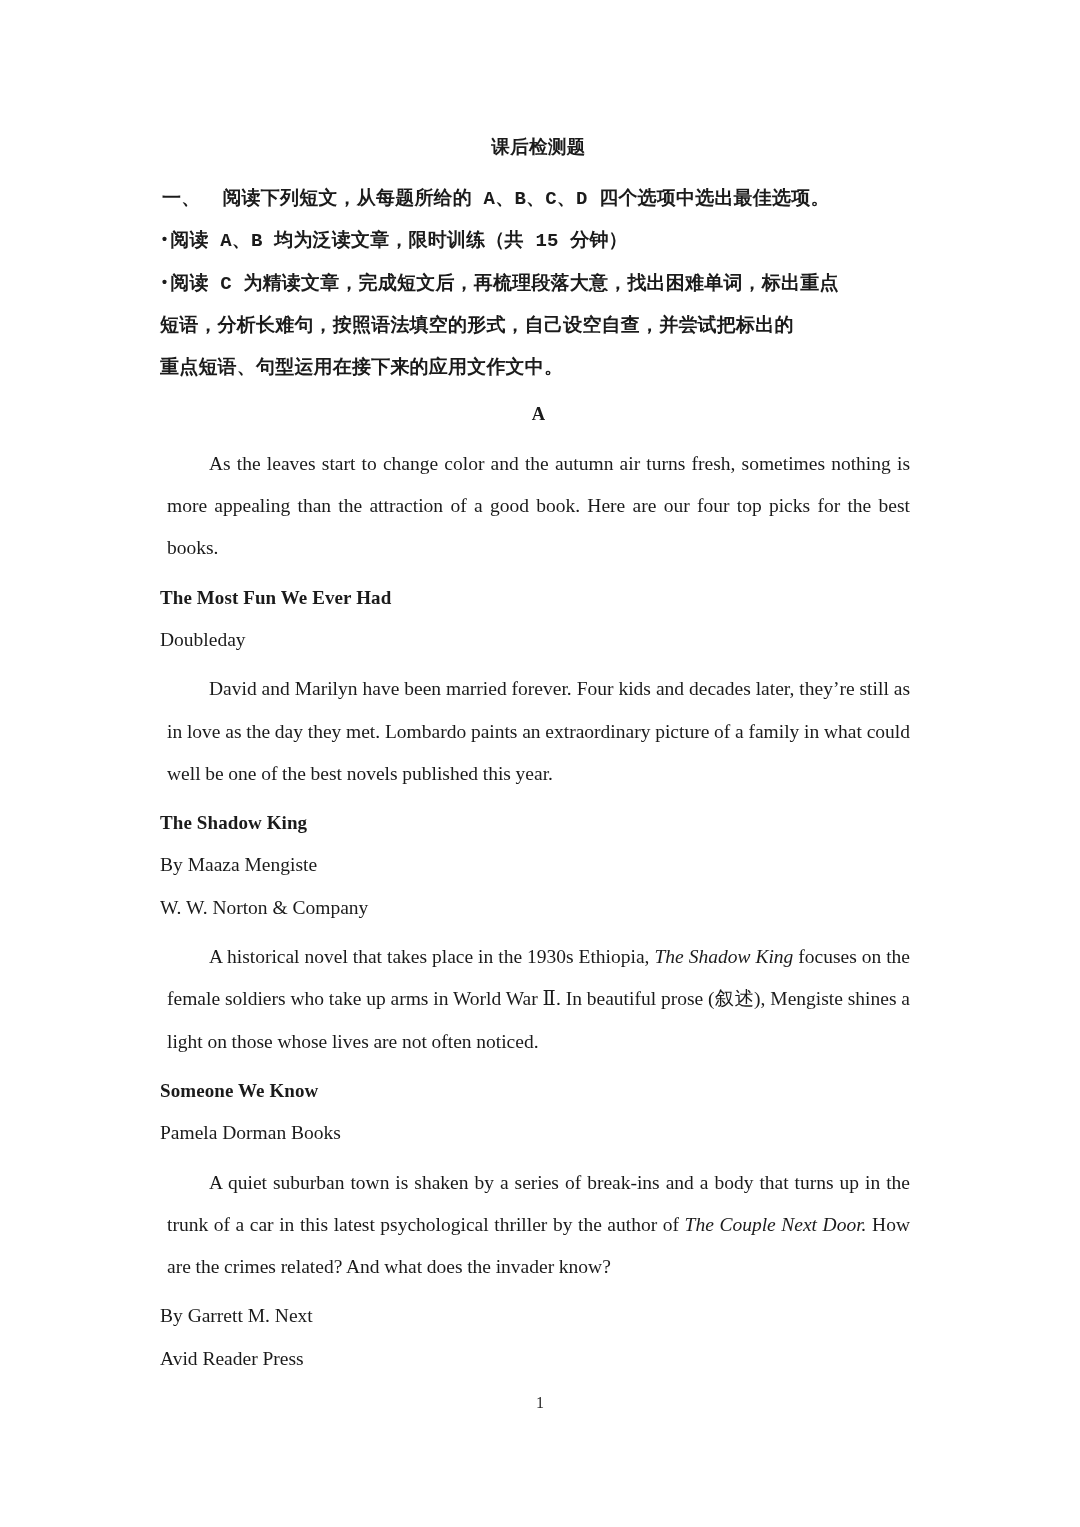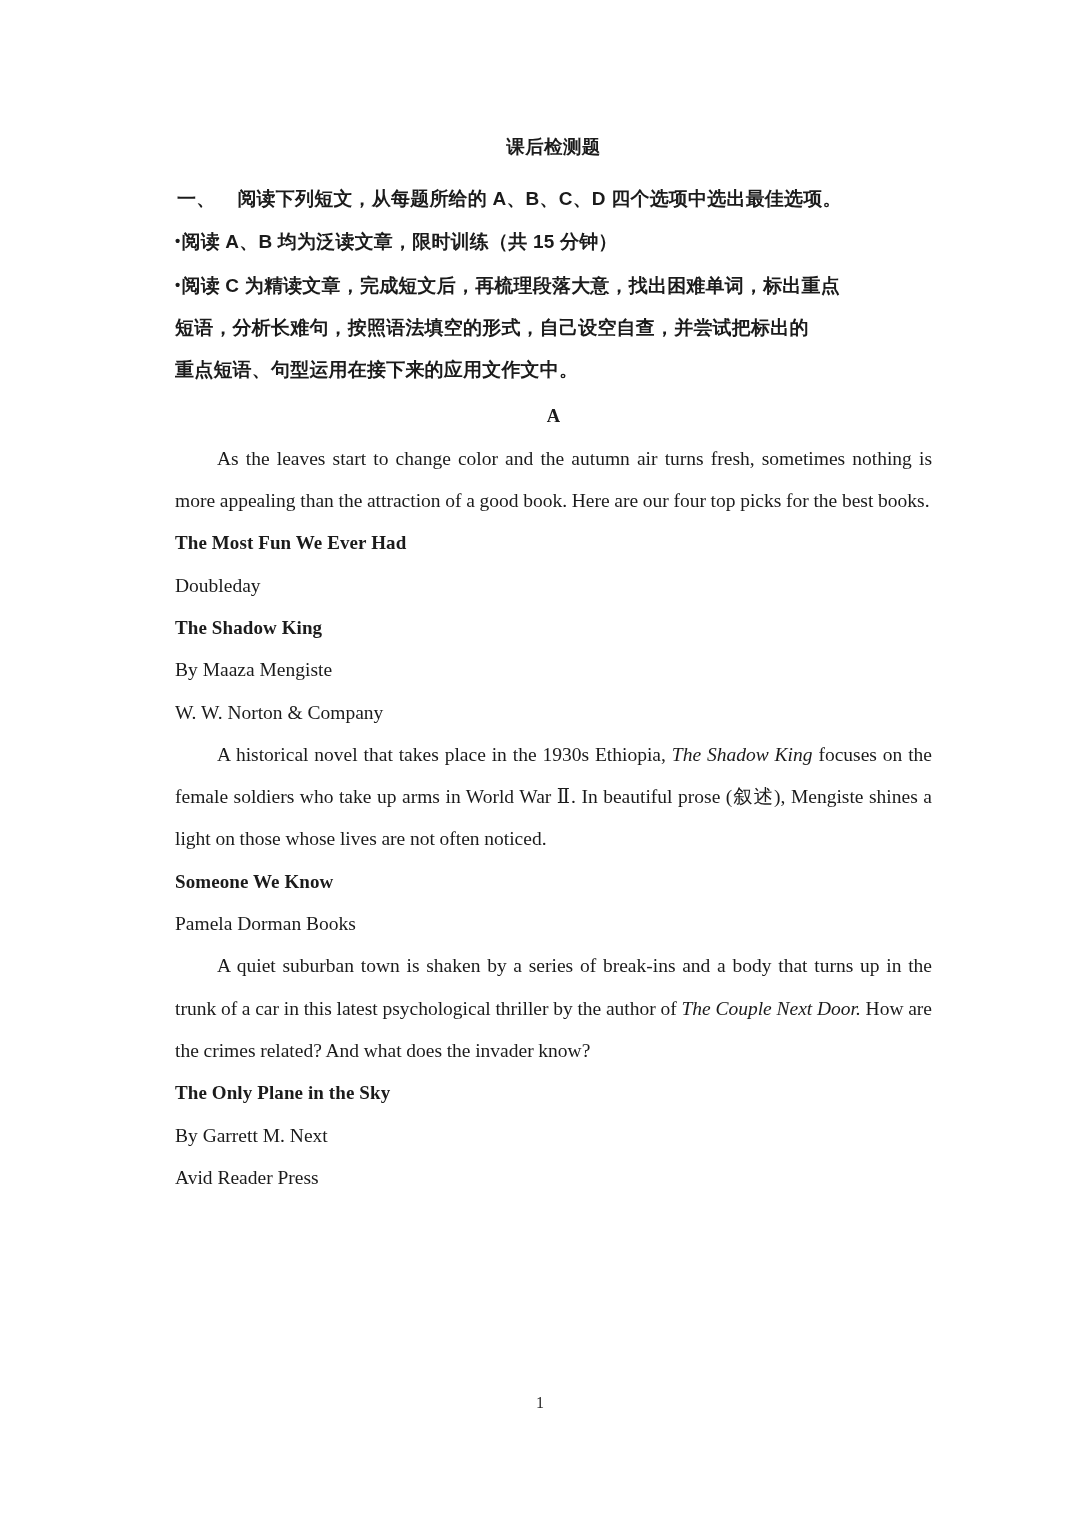--- a/index.html
+++ b/index.html
@@ -17,21 +17,21 @@
   }
   .page {
     position: absolute;
     left: 0; top: 0;
     width: 1080px;
     height: 1527px;
     background: #ffffff;
   }
   .content {
     position: absolute;
-    left: 175px;
+    left: 160px;
     top: 132px;
     width: 757px;
   }
 
   
   .doc-title {
     text-align: center;
     font-size: 18.5px;
     font-weight: bold;
     line-height: 30px;
@@ -39,21 +39,21 @@
     font-family: "Liberation Sans", "DejaVu Sans", sans-serif;
     margin-bottom: 16px;
   }
 
   
   .cn {
     font-size: 19px;
     line-height: 42.3px;
     letter-spacing: 0.2px;
     white-space: nowrap;
-    font-family: Liberation Sans, sans-serif;
+    font-family: Liberation Mono, monospace;
     font-weight: bold;
   }
   .cn-item-1 {
     text-indent: 0;
     margin-left: 2px;
   }
   .cn-gap {
     display: inline-block;
     width: 22px;
   }
@@ -72,21 +72,21 @@
     margin-top: 4px;
   }
 
   
   .para {
     font-size: 19.5px;
     line-height: 42.3px;
     text-align: justify;
     text-justify: inter-word;
     text-indent: 42px;
-    margin: 0;
+    margin: 7px;
     word-spacing: -0.2px;
   }
 
   .book-title {
     font-size: 19px;
     font-weight: bold;
     line-height: 42.3px;
     font-family: "Liberation Serif", "DejaVu Serif", serif;
     letter-spacing: 0.1px;
   }
@@ -130,30 +130,30 @@
     </div>
     <div class="cn">短语，分析长难句，按照语法填空的形式，自己设空自查，并尝试把标出的</div>
     <div class="cn">重点短语、句型运用在接下来的应用文作文中。</div>
 
     <div class="section-letter">A</div>
 
     <p class="para">As the leaves start to change color and the autumn air turns fresh, sometimes nothing is more appealing than the attraction of a good book. Here are our four top picks for the best books.</p>
 
     <div class="book-title">The Most Fun We Ever Had</div>
     <div class="book-meta">Doubleday</div>
+    <p class="para"><span>David and Marilyn have been married forever. Four kids and decades later, they’re still as in love as the day they met. Lombardo paints an extraordinary picture of a family in what could well be one of the best novels published this year.</span></p>
 
     <div class="book-title">The Shadow King</div>
     <div class="book-meta">By Maaza Mengiste</div>
     <div class="book-meta">W. W. Norton &amp; Company</div>
     <p class="para"><span>A historical novel that takes place in the 1930s Ethiopia, </span><span class="it">The Shadow King</span><span> focuses on the female soldiers who take up arms in World War Ⅱ. In beautiful prose (叙述), Mengiste shines a light on those whose lives are not often noticed.</span></p>
 
     <div class="book-title">Someone We Know</div>
     <div class="book-meta">Pamela Dorman Books</div>
     <p class="para"><span>A quiet suburban town is shaken by a series of break-ins and a body that turns up in the trunk of a car in this latest psychological thriller by the author of </span><span class="it">The Couple Next Door.</span><span> How are the crimes related? And what does the invader know?</span></p>
 
-    <div class="book-title">The Only Plane in the Sky</div>
     <div class="book-meta">By Garrett M. Next</div>
     <div class="book-meta">Avid Reader Press</div>
 
   </div>
 
   <div class="page-number">1</div>
 </div>
 
 </body></html>

